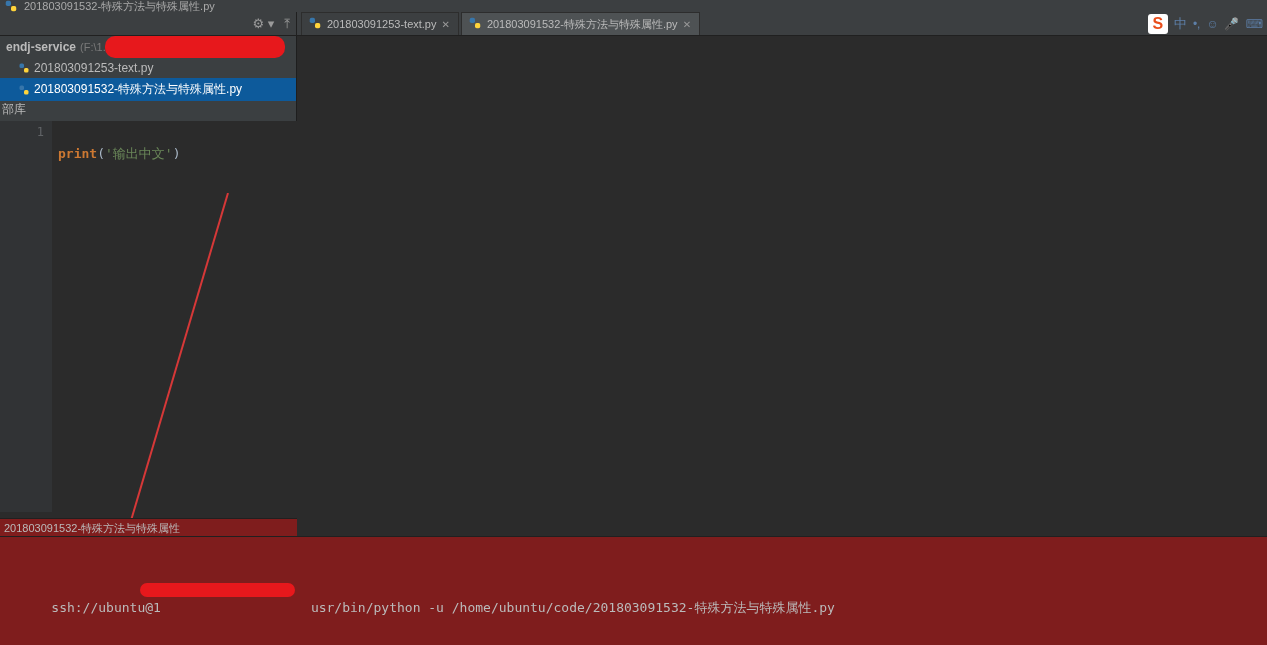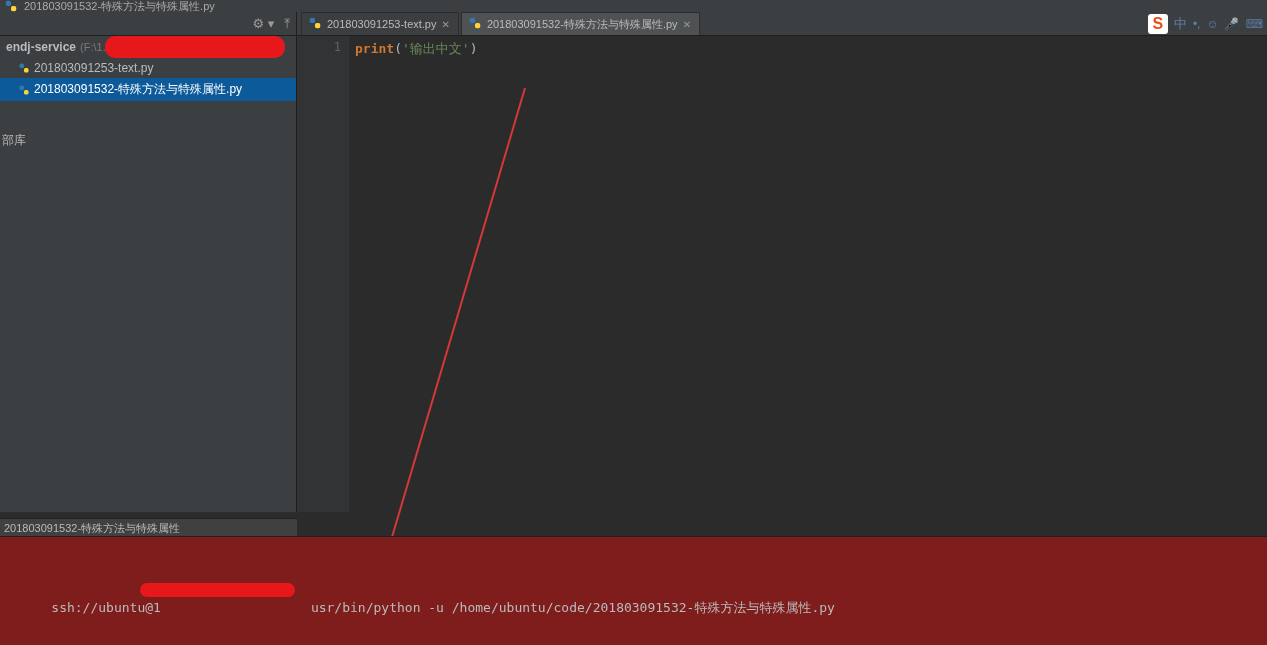--- a/index.html
+++ b/index.html
@@ -80,21 +80,21 @@
     margin-right: 2px;
     color: #bbbbbb;
     font-family: sans-serif;
     font-size: 11px;
   }
   .editor-tab.active { background: #4e5254; }
   .editor-tab .close-x { color: #999; font-size: 10px; }
   .py-icon-svg { width: 14px; height: 14px; }
 
   
-  .main-split { display: flex; height: 476px; }
+  .main-split { display: flex; height: 476px; flex-direction: column; }
   .sidebar {
     width: 297px;
     background: #3b3f41;
     border-right: 1px solid #1e1e1e;
     display: flex; flex-direction: column;
     font-family: sans-serif;
   }
   .project-root {
     padding: 4px 6px; color: #bbb; font-size: 12px;
     display: flex; align-items: center; gap: 4px;
@@ -109,28 +109,28 @@
     border-radius: 10px;
     z-index: 2;
   }
   .tree-item {
     padding: 3px 6px 3px 18px;
     color: #bbb; font-size: 12px;
     display: flex; align-items: center; gap: 4px;
   }
   .tree-item.selected { background: #0d5a9b; color: #fff; }
   .tree-item .fi { width: 12px; height: 12px; display: inline-block; }
-  .tree-lib { padding: 0 6px 3px 2px; color: #bbb; font-size: 12px; margin-top: 31px; }
+  .tree-lib { padding: 0 6px 3px 2px; color: #bbb; font-size: 12px; }
 
   .sidebar-bottom-tab {
     position: absolute;
     top: 518px; left: 0;
     width: 297px;
     height: 18px;
-    background: #404040;
+    background: #7f1d1d;
     border-top: 1px solid #202020;
     color: #bbb; font-size: 11px; font-family: sans-serif;
     padding: 2px 4px;
   }
 
   
   .editor-area {
     flex: 1;
     display: flex;
     background: #2b2b2b;
@@ -143,20 +143,21 @@
     padding: 4px 8px 0 0;
     color: #606366;
     font-size: 12px;
   }
   .code-body {
     flex: 1;
     padding: 4px 0 0 6px;
     font-family: "Consolas", monospace;
     font-size: 13px;
     position: relative;
+    margin-top: 20px;
   }
   .code-line { white-space: pre; line-height: 18px; }
   .kw { color: #cc7832; font-weight: bold; }
   .str { color: #6a8759; }
   .plain { color: #a9b7c6; }
 
   .annotation {
     position: absolute;
     top: 28px; left: 18px;
     color: #d63838;

